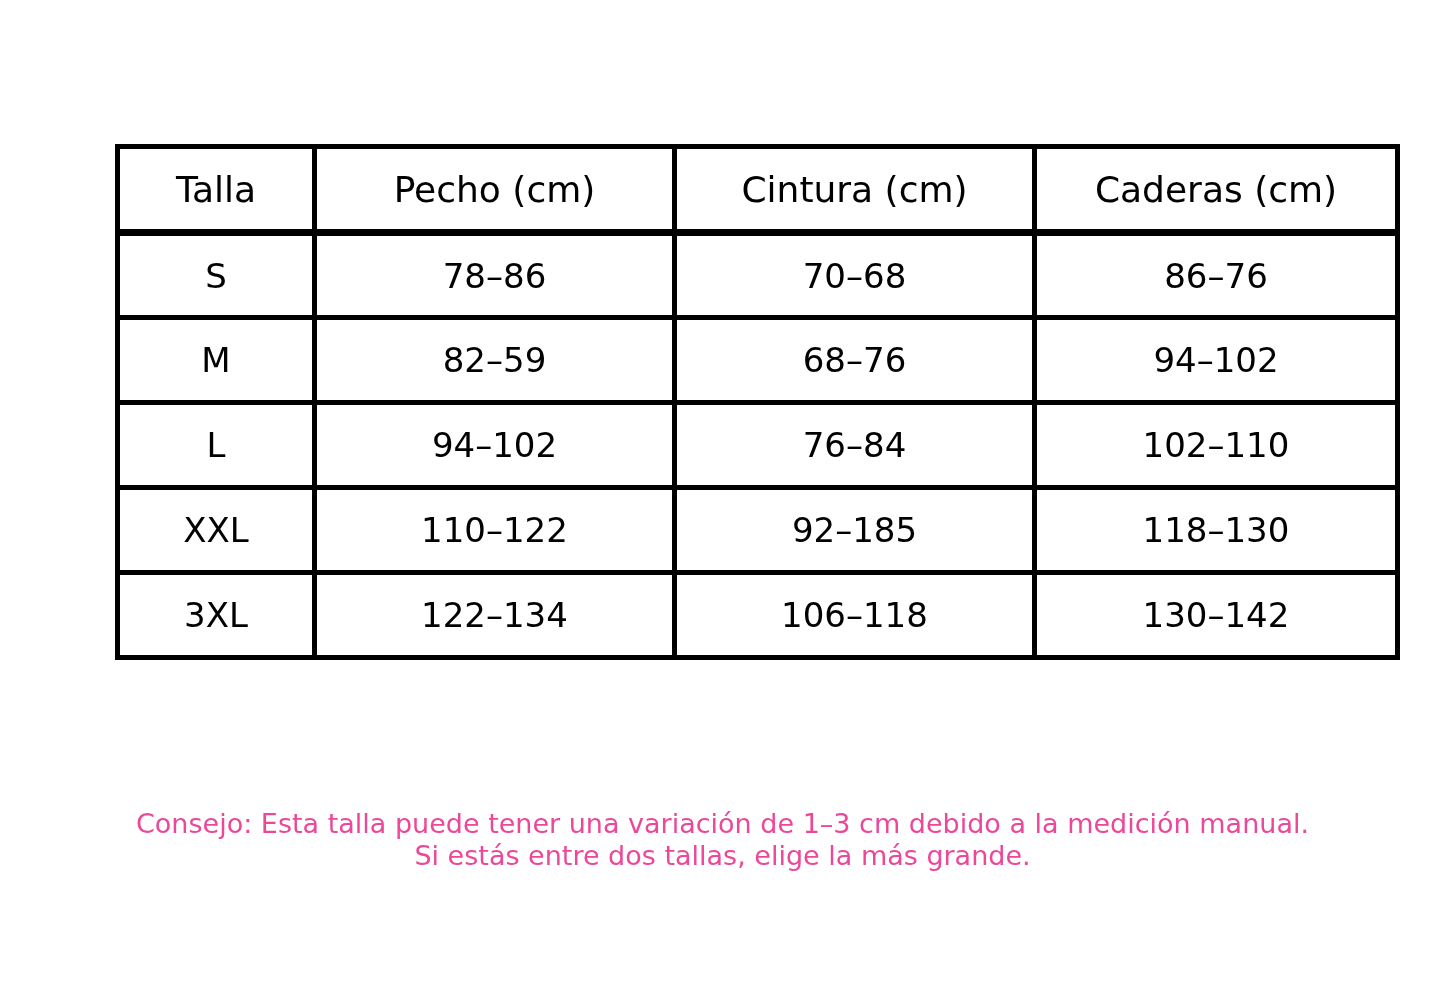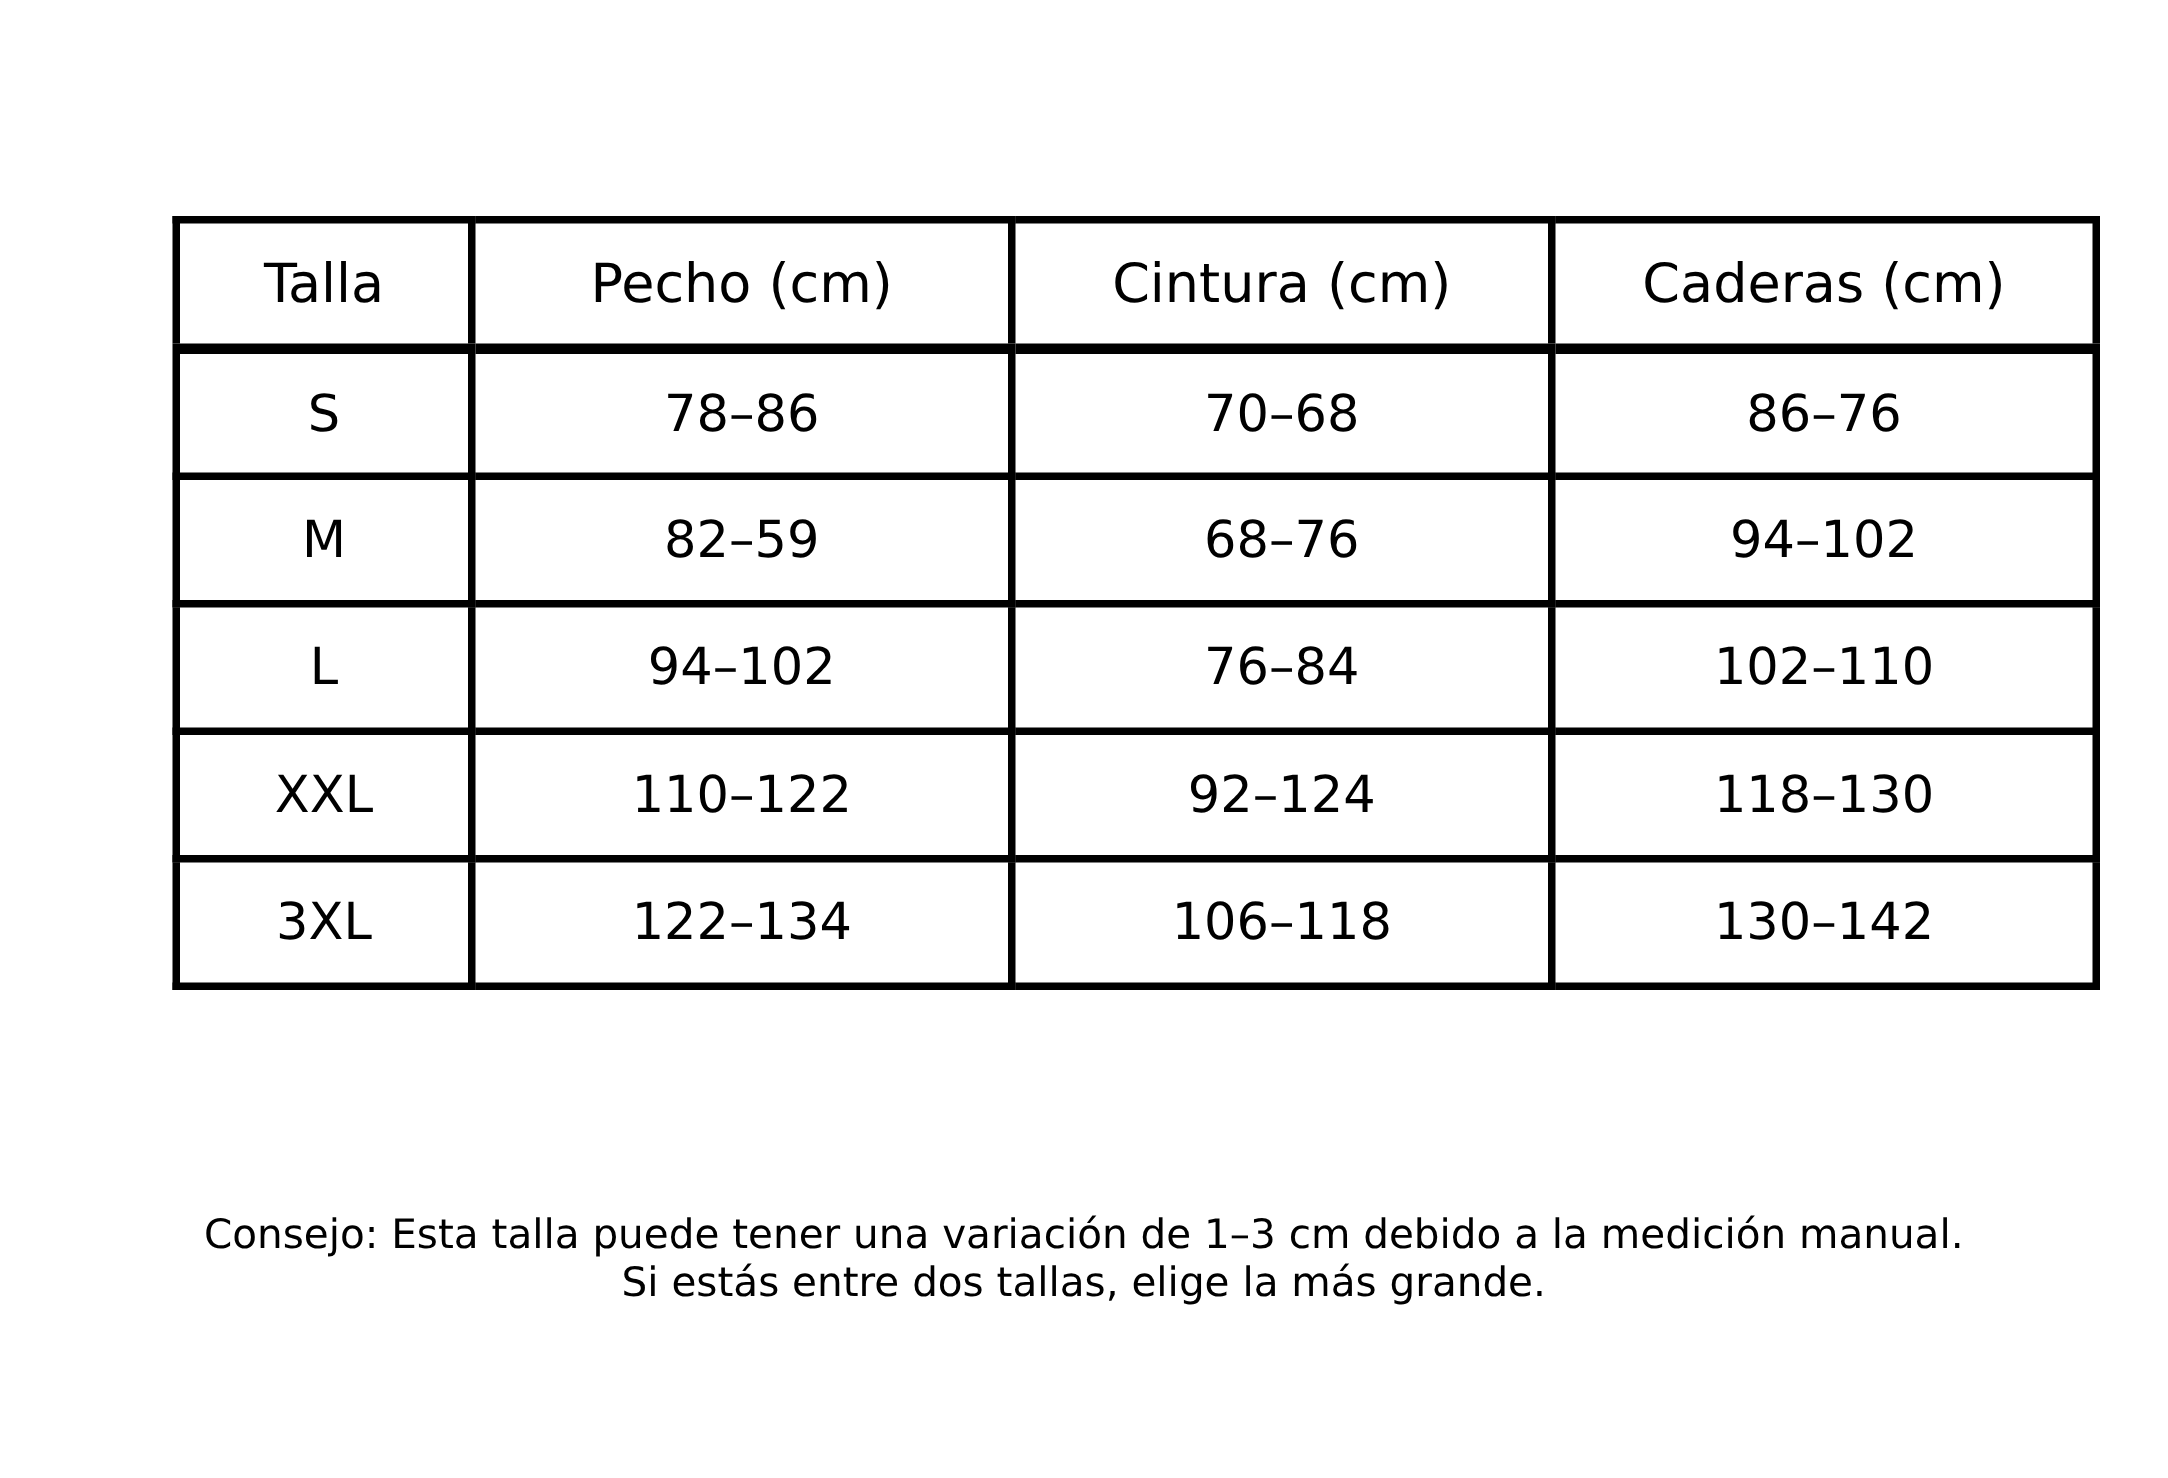--- a/index.html
+++ b/index.html
@@ -46,21 +46,21 @@
   col.c-cintura { width: 360px; }
   col.c-caderas { width: 363px; }
   .footer {
     position: absolute;
     left: 0;
     top: 808px;
     width: 1445px;
     text-align: center;
     font-size: 27px;
     line-height: 32px;
-    color: #000000;
+    color: #ec4899;
   }
   .footer-line {
     margin: 0;
   }
 </style>
 </head>
 <body>
 
 <div class="page">
 
@@ -94,21 +94,21 @@
       </tr>
       <tr>
         <td>L</td>
         <td>94–102</td>
         <td>76–84</td>
         <td>102–110</td>
       </tr>
       <tr>
         <td>XXL</td>
         <td>110–122</td>
-        <td>92–124</td>
+        <td>92–185</td>
         <td>118–130</td>
       </tr>
       <tr>
         <td>3XL</td>
         <td>122–134</td>
         <td>106–118</td>
         <td>130–142</td>
       </tr>
     </tbody>
   </table>

